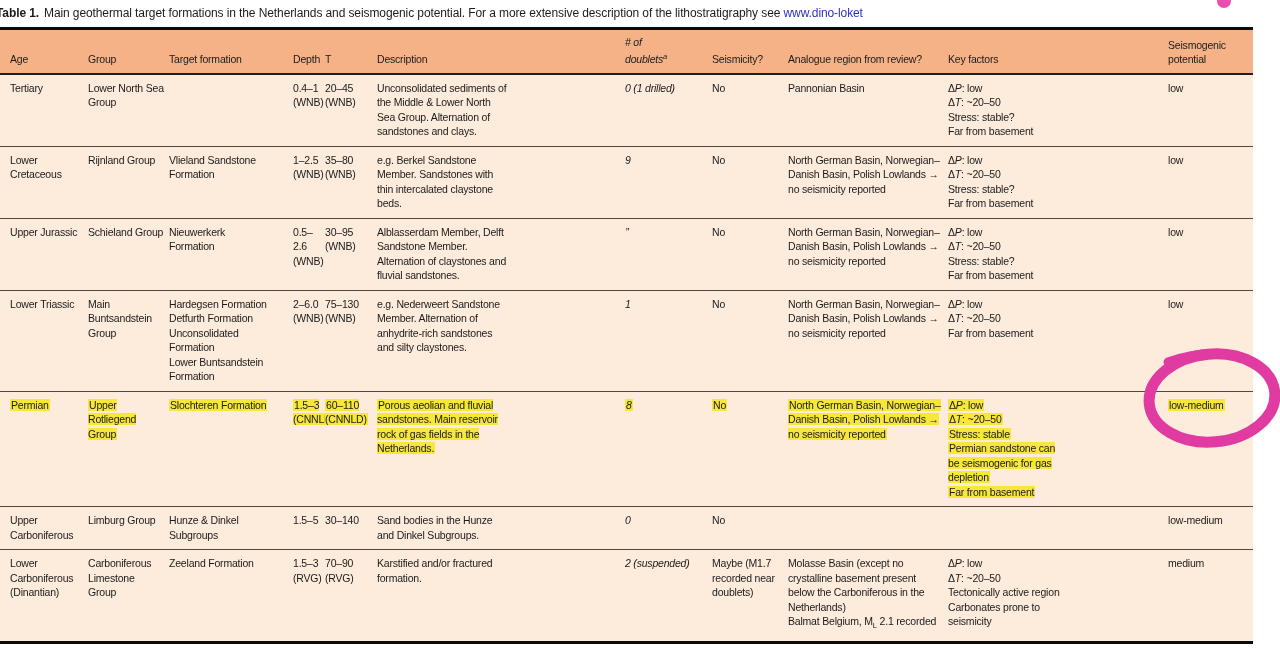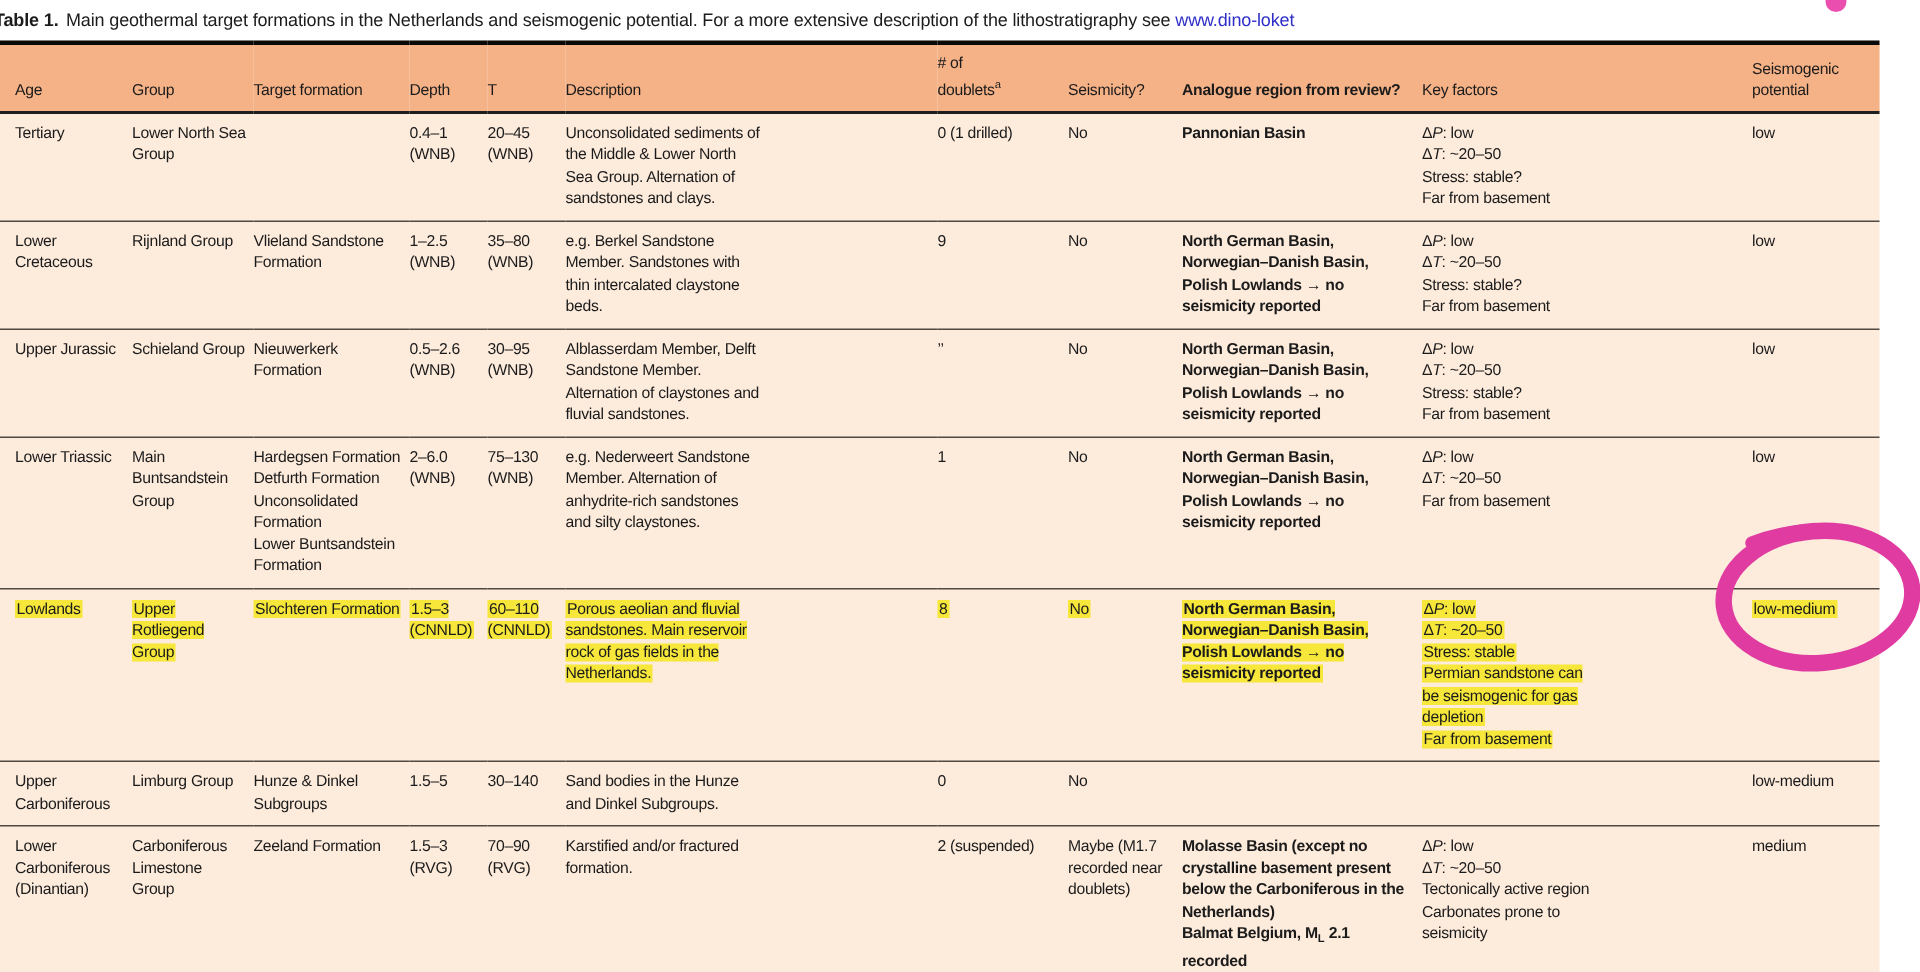--- a/index.html
+++ b/index.html
@@ -10,23 +10,23 @@
   .caption .lnk{color:var(--link,#2e2ec9);text-decoration:none;}
   table.geo{position:absolute;left:0;top:27px;width:1253px;border-collapse:collapse;table-layout:fixed;
         background:var(--body-bg,#fdebdc);border-top:3px solid #0a0a0a;border-bottom:3px solid #0a0a0a;
         font-size:10.5px;line-height:14.5px;letter-spacing:-0.2px;}
   th{background:var(--header-bg,#f5b287);vertical-align:bottom;text-align:left;font-weight:normal;
      padding:5px 4px 6px 0;border-bottom:2px solid #1e1e1e;}
   td{vertical-align:top;padding:6px 4px 7px 0;border-top:1.4px solid #51483f;}
   .col-age{padding-left:10px;margin-left:36px;}
   .cw{overflow:visible;}
   .col-age .cw{max-width:80px;} .col-group .cw{max-width:84px;} .col-target .cw{max-width:104px;}
-  .col-depth .cw{max-width:58px;} .col-t .cw{max-width:60px;} .col-description .cw{max-width:132px;}
-  .col-doublets .cw{max-width:88px;} th.col-doublets .cw{max-width:48px;}
-  .col-seismicity .cw{max-width:80px;} .col-analogue .cw{max-width:158px;font-weight:bold;}
+  .col-depth .cw{max-width:58px;margin-left:20px;} .col-t .cw{max-width:60px;} .col-description .cw{max-width:132px;}
+  .col-doublets .cw{max-width:88px;font-style:italic;} th.col-doublets .cw{max-width:48px;}
+  .col-seismicity .cw{max-width:80px;} .col-analogue .cw{max-width:158px;}
   th.col-analogue .cw{max-width:160px;} .col-keyfactors .cw{max-width:112px;}
   .col-potential .cw{max-width:85px;}
   sup,sub{font-size:7.5px;letter-spacing:0;}
   .t i{font-style:italic;}
   .mark{background:var(--highlight,#f6e73a);padding:0 1px;}
   .annot{position:absolute;left:0;top:0;pointer-events:none;}
 </style>
 </head>
 <body>
 
@@ -325,21 +325,21 @@
           </td>
           <td class="col-potential">
             <div class="cw">
               <div class="item"><span class="t">low</span></div>
             </div>
           </td>
         </tr>
         <tr class="row-highlighted">
           <td class="col-age">
             <div class="cw">
-              <div class="item"><span class="t mark">Lowlands</span></div>
+              <div class="item"><span class="t mark">Permian</span></div>
             </div>
           </td>
           <td class="col-group">
             <div class="cw">
               <div class="item"><span class="t mark">Upper Rotliegend Group</span></div>
             </div>
           </td>
           <td class="col-target">
             <div class="cw">
               <div class="item"><span class="t mark">Slochteren Formation</span></div>

